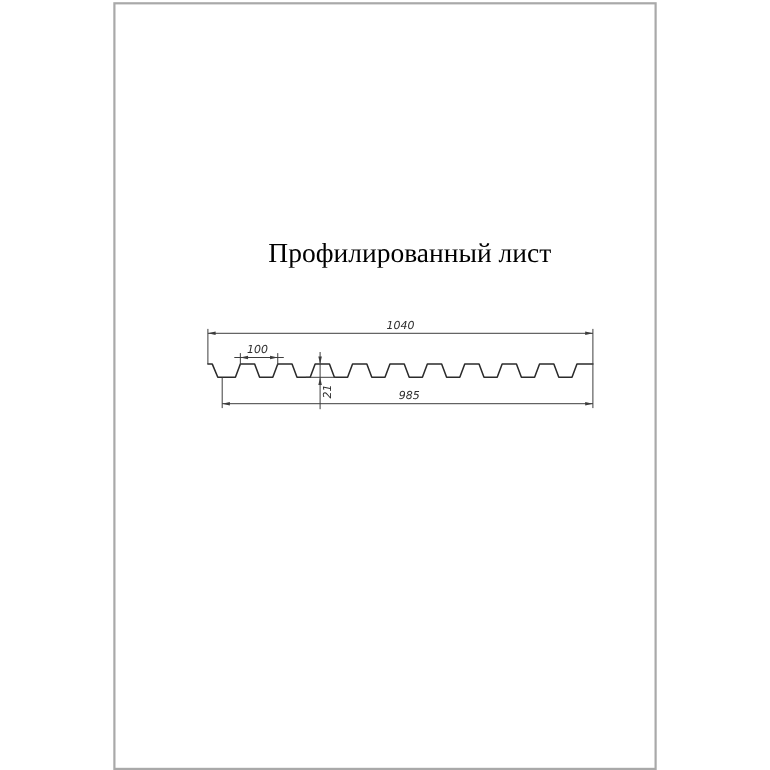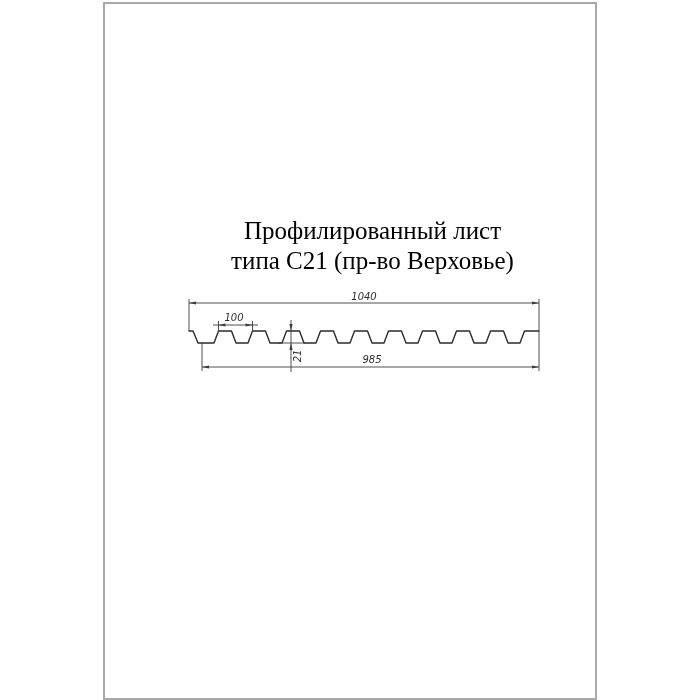--- a/index.html
+++ b/index.html
@@ -73,21 +73,20 @@
   }
 </style>
 </head>
 <body>
 
 <div class="stage">
   <div class="page">
 
     <div class="title-block">
       <div>Профилированный лист</div>
-      <div>типа С21 (пр-во Верховье)</div>
     </div>
 
     <svg class="drawing-svg" viewBox="0 0 390 95" xmlns="http://www.w3.org/2000/svg">
 
       <path class="profile-line" d="M 22 46 H 26 L 31 58
            H 47 L 51.5 46 H 64.5 L 69 58
            H 81 L 85.5 46 H 98.5 L 103 58
            H 115 L 119.5 46 H 132.5 L 137 58
            H 149 L 153.5 46 H 166.5 L 171 58
            H 183 L 187.5 46 H 200.5 L 205 58

